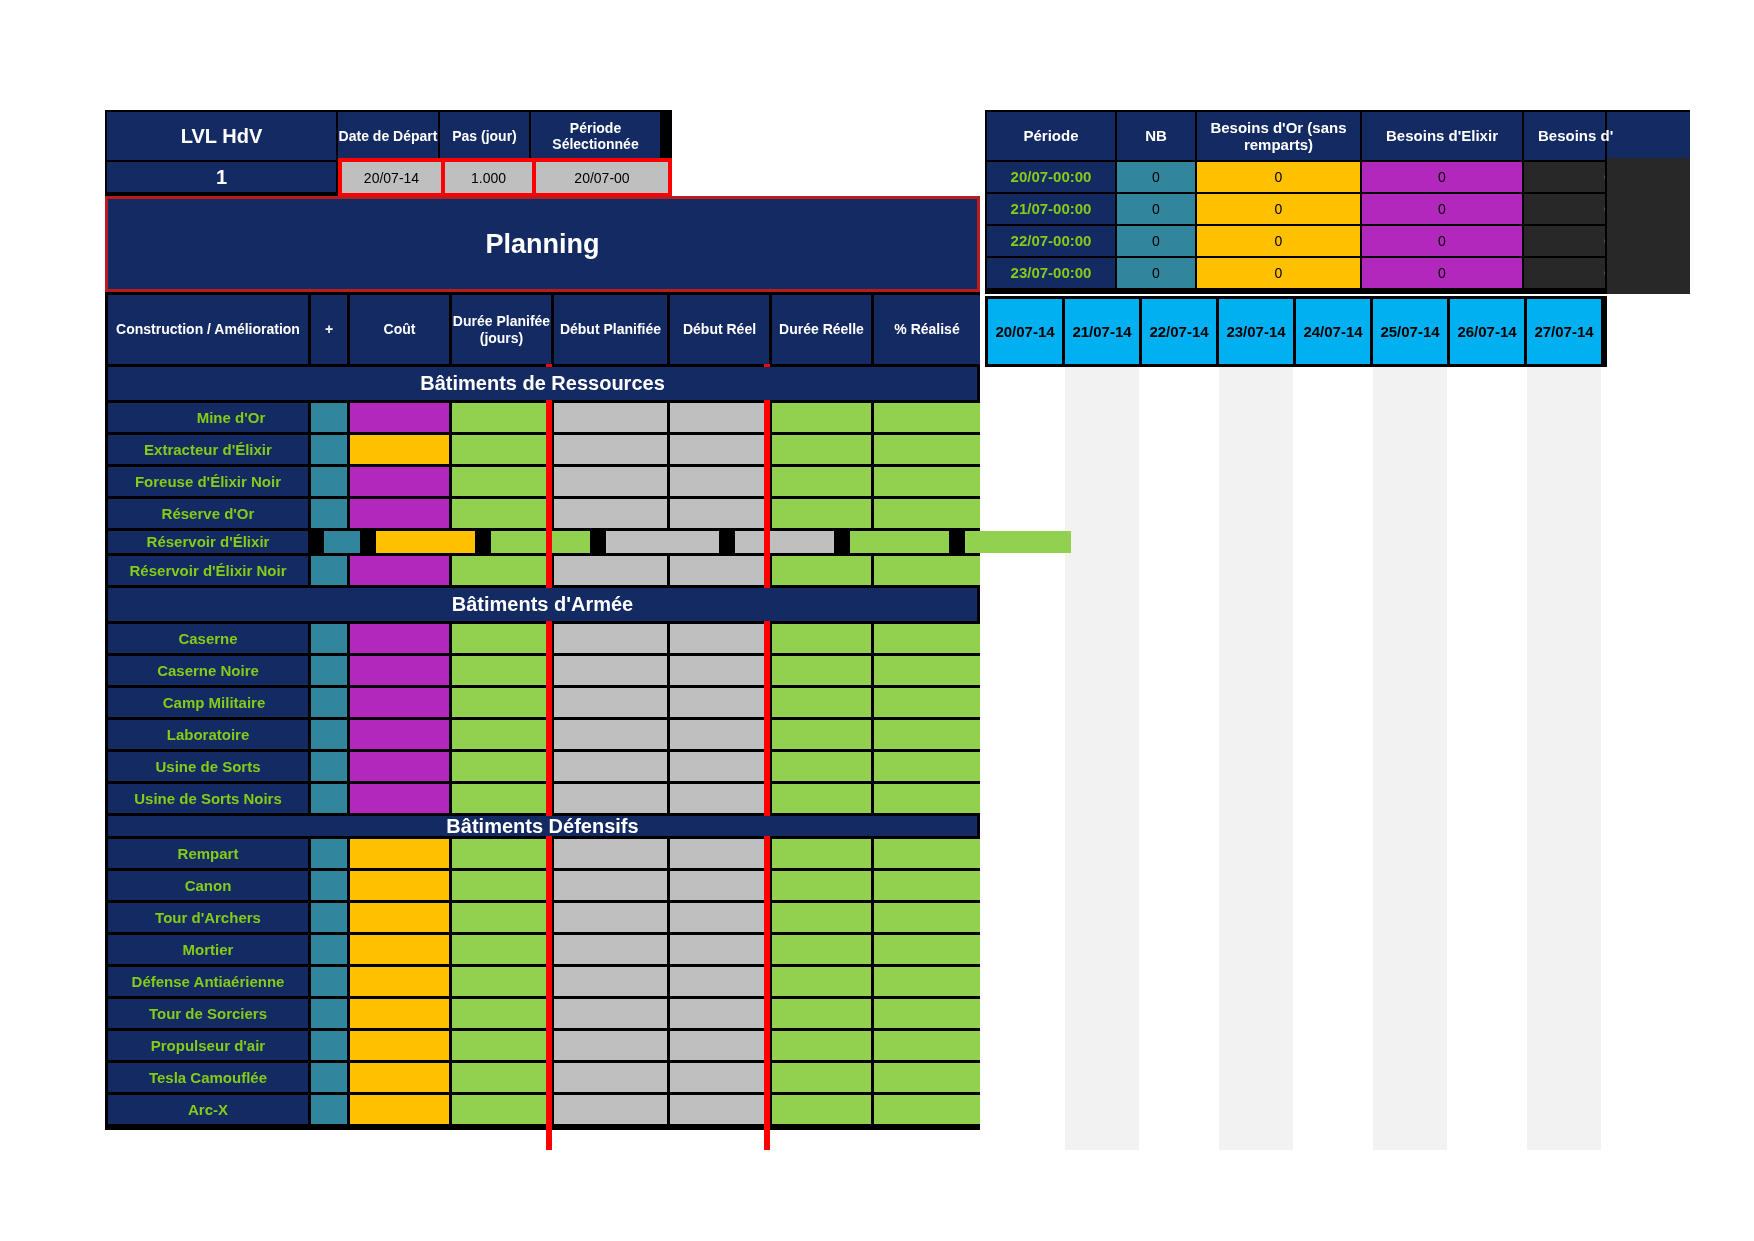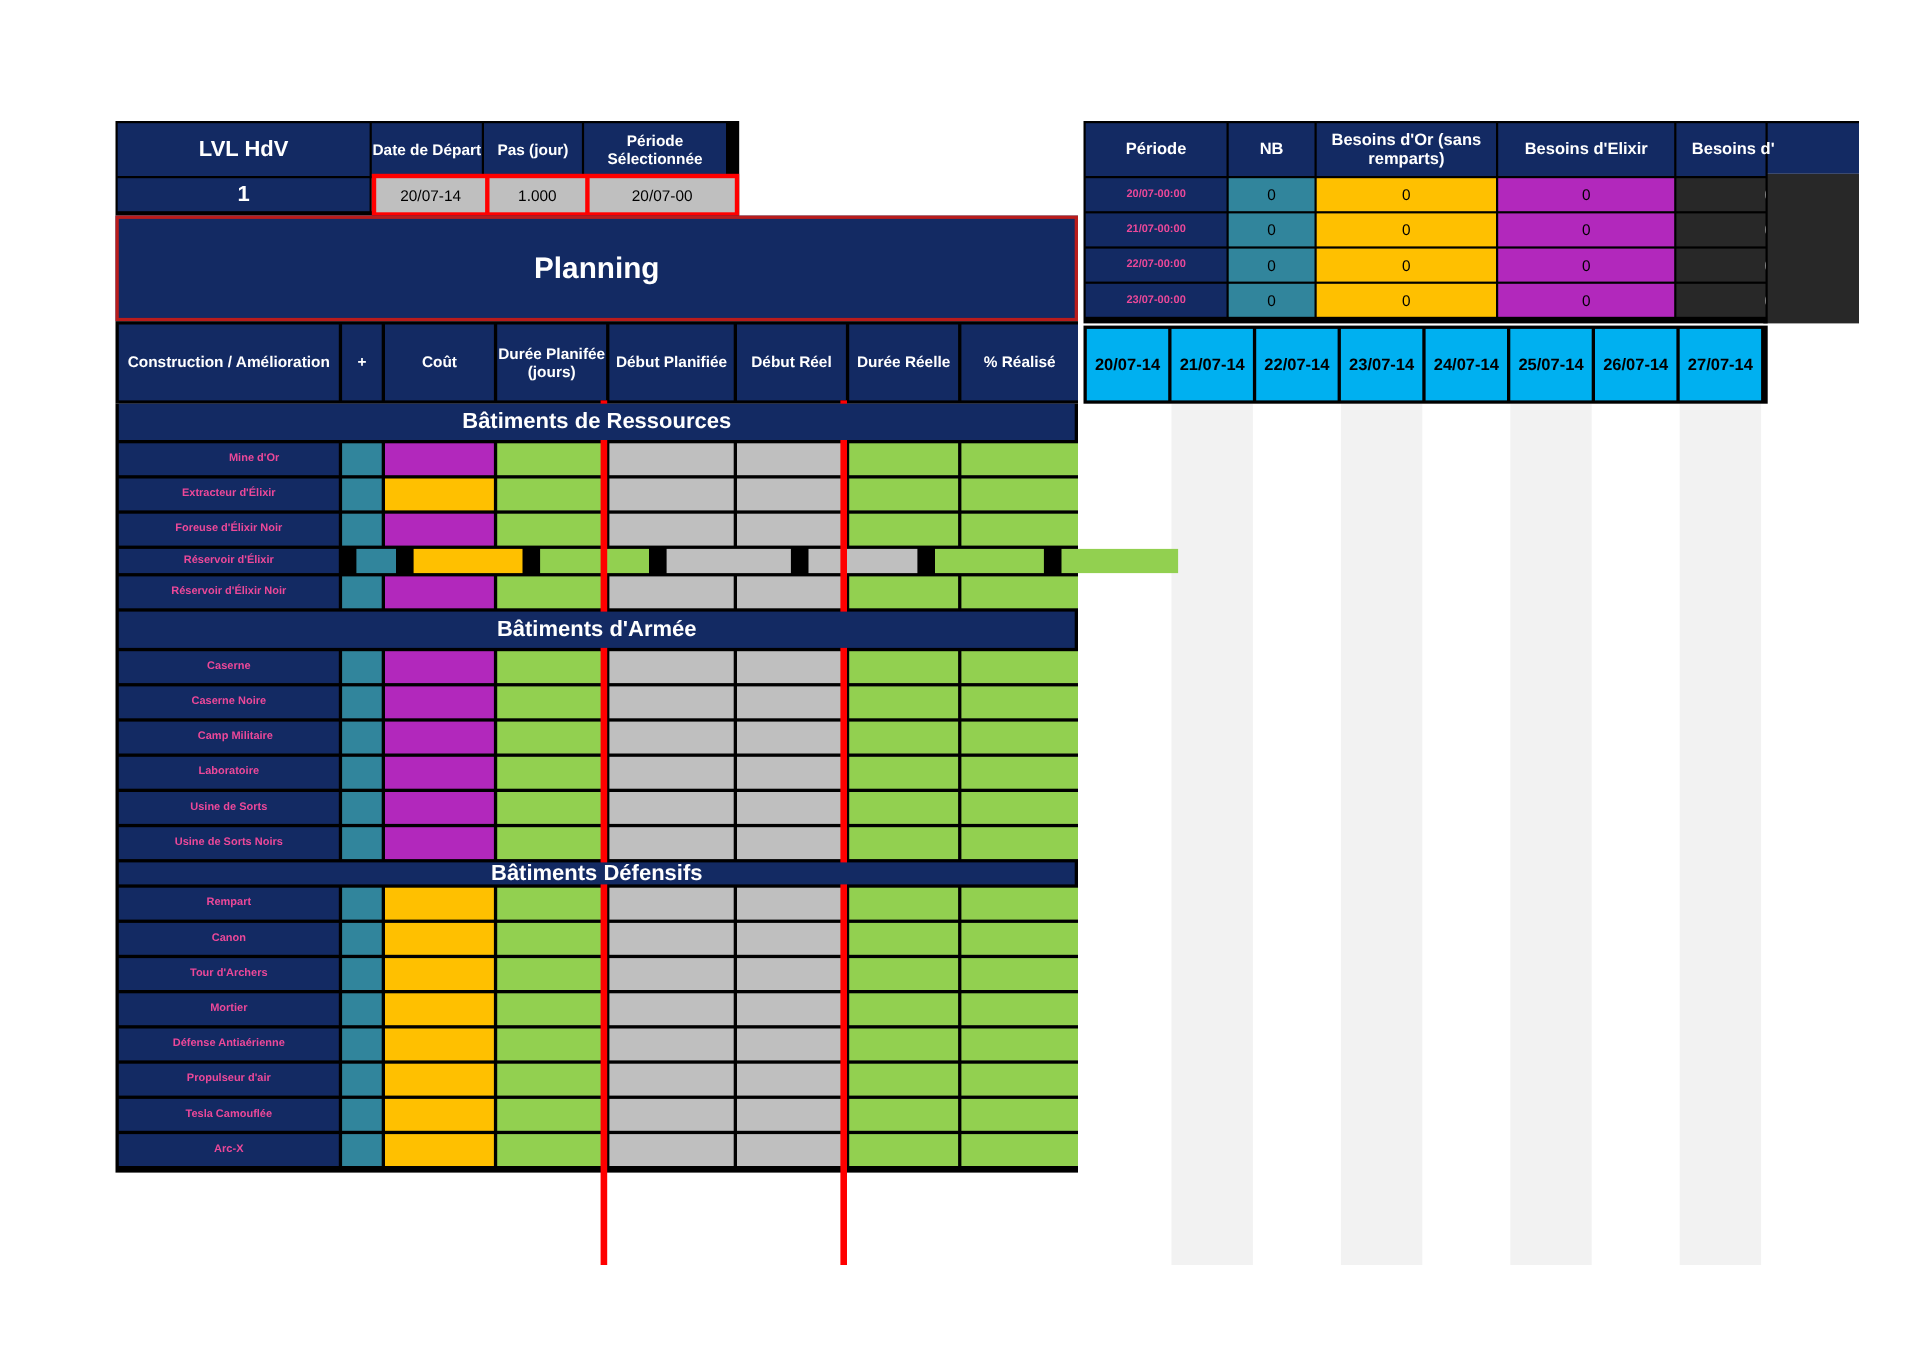--- a/index.html
+++ b/index.html
@@ -4,21 +4,21 @@
 <style>
   html,body{margin:0;padding:0;background:#ffffff;}
   body{font-family:"Liberation Sans","DejaVu Sans",sans-serif;}
   #canvas{position:relative;width:1754px;height:1241px;background:#ffffff;overflow:hidden;}
   .abs{position:absolute;}
   .cell{display:flex;align-items:center;justify-content:center;text-align:center;box-sizing:border-box;}
   .navy{color:#ffffff;font-weight:bold;}
   .grid{display:grid;box-sizing:border-box;background:#000000;}
   .band{position:relative;z-index:4;display:flex;align-items:center;justify-content:center;
         color:#fff;font-weight:bold;font-size:20px;}
-  .row-label{font-weight:bold;font-size:10px;color:#ec4899;line-height:1.05;}
+  .row-label{font-weight:bold;font-size:15px;color:#84cc16;line-height:1.05;}
   .hdr-txt{font-weight:bold;font-size:14px;color:#ffffff;line-height:1.15;}
   .small-val{font-size:14px;color:#000000;}
   .redline{position:absolute;width:6px;background:#ff0000;z-index:3;}
   .stripe{position:absolute;background:#f2f2f2;z-index:0;}
   .date-cell{font-size:15px;font-weight:600;color:#000;}
   .zero{font-size:14px;color:#000;}
 </style>
 </head>
 <body>
 
@@ -86,20 +86,30 @@
       <div style="display: grid; grid-template-columns: 200px 36px 99px 99px 113px 99px 99px 106px; gap: 3px; height: 29px; margin-bottom: 3px;">
         <div class="cell row-label" style="background: rgb(19, 42, 99);">Foreuse d'Élixir Noir</div>
         <div class="cell" style="background: rgb(49, 133, 156);"></div>
         <div class="cell" style="background: rgb(178, 40, 188);"></div>
         <div class="cell" style="background: rgb(146, 208, 80);"></div>
         <div class="cell" style="background: rgb(191, 191, 191);"></div>
         <div class="cell" style="background: rgb(191, 191, 191);"></div>
         <div class="cell" style="background: rgb(146, 208, 80);"></div>
         <div class="cell" style="background: rgb(146, 208, 80);"></div>
       </div>
+      <div style="display: grid; grid-template-columns: 200px 36px 99px 99px 113px 99px 99px 106px; gap: 3px; height: 29px; margin-bottom: 3px;">
+        <div class="cell row-label" style="background: rgb(19, 42, 99);">Réserve d'Or</div>
+        <div class="cell" style="background: rgb(49, 133, 156);"></div>
+        <div class="cell" style="background: rgb(178, 40, 188);"></div>
+        <div class="cell" style="background: rgb(146, 208, 80);"></div>
+        <div class="cell" style="background: rgb(191, 191, 191);"></div>
+        <div class="cell" style="background: rgb(191, 191, 191);"></div>
+        <div class="cell" style="background: rgb(146, 208, 80);"></div>
+        <div class="cell" style="background: rgb(146, 208, 80);"></div>
+      </div>
       <div style="display: grid; grid-template-columns: 200px 36px 99px 99px 113px 99px 99px 106px; gap: 16px; height: 22px; margin-bottom: 3px;">
         <div class="cell row-label" style="background: rgb(19, 42, 99);">Réservoir d'Élixir</div>
         <div class="cell" style="background: rgb(49, 133, 156);"></div>
         <div class="cell" style="background: rgb(255, 192, 0);"></div>
         <div class="cell" style="background: rgb(146, 208, 80);"></div>
         <div class="cell" style="background: rgb(191, 191, 191);"></div>
         <div class="cell" style="background: rgb(191, 191, 191);"></div>
         <div class="cell" style="background: rgb(146, 208, 80);"></div>
         <div class="cell" style="background: rgb(146, 208, 80);"></div>
       </div>
@@ -210,20 +220,30 @@
         <div class="cell" style="background: rgb(49, 133, 156);"></div>
         <div class="cell" style="background: rgb(255, 192, 0);"></div>
         <div class="cell" style="background: rgb(146, 208, 80);"></div>
         <div class="cell" style="background: rgb(191, 191, 191);"></div>
         <div class="cell" style="background: rgb(191, 191, 191);"></div>
         <div class="cell" style="background: rgb(146, 208, 80);"></div>
         <div class="cell" style="background: rgb(146, 208, 80);"></div>
       </div>
       <div style="display: grid; grid-template-columns: 200px 36px 99px 99px 113px 99px 99px 106px; gap: 3px; height: 29px; margin-bottom: 3px;">
         <div class="cell row-label" style="background: rgb(19, 42, 99);">Défense Antiaérienne</div>
+        <div class="cell" style="background: rgb(49, 133, 156);"></div>
+        <div class="cell" style="background: rgb(255, 192, 0);"></div>
+        <div class="cell" style="background: rgb(146, 208, 80);"></div>
+        <div class="cell" style="background: rgb(191, 191, 191);"></div>
+        <div class="cell" style="background: rgb(191, 191, 191);"></div>
+        <div class="cell" style="background: rgb(146, 208, 80);"></div>
+        <div class="cell" style="background: rgb(146, 208, 80);"></div>
+      </div>
+      <div style="display: grid; grid-template-columns: 200px 36px 99px 99px 113px 99px 99px 106px; gap: 3px; height: 29px; margin-bottom: 3px;">
+        <div class="cell row-label" style="background: rgb(19, 42, 99);">Tour de Sorciers</div>
         <div class="cell" style="background: rgb(49, 133, 156);"></div>
         <div class="cell" style="background: rgb(255, 192, 0);"></div>
         <div class="cell" style="background: rgb(146, 208, 80);"></div>
         <div class="cell" style="background: rgb(191, 191, 191);"></div>
         <div class="cell" style="background: rgb(191, 191, 191);"></div>
         <div class="cell" style="background: rgb(146, 208, 80);"></div>
         <div class="cell" style="background: rgb(146, 208, 80);"></div>
       </div>
       <div style="display: grid; grid-template-columns: 200px 36px 99px 99px 113px 99px 99px 106px; gap: 3px; height: 29px; margin-bottom: 3px;">
         <div class="cell row-label" style="background: rgb(19, 42, 99);">Propulseur d'air</div>

